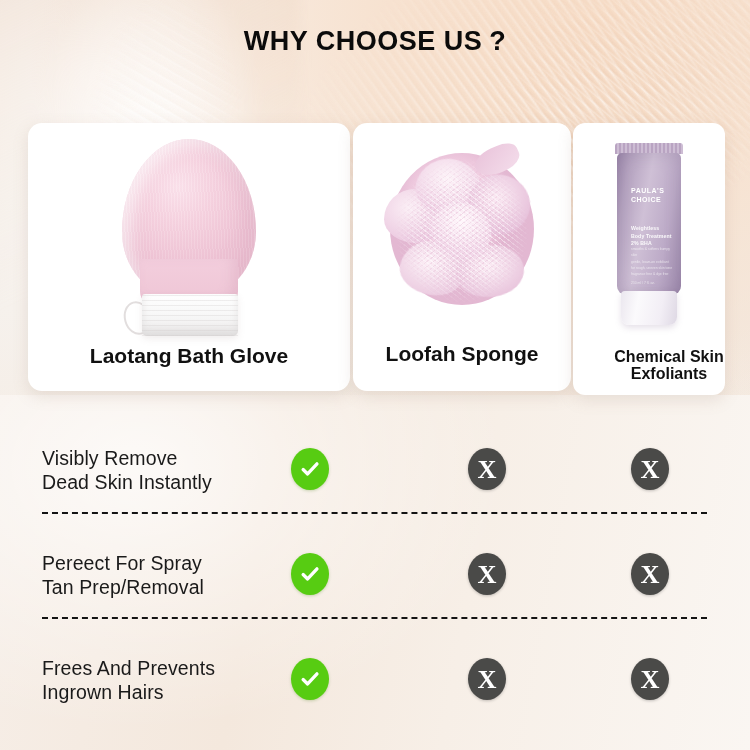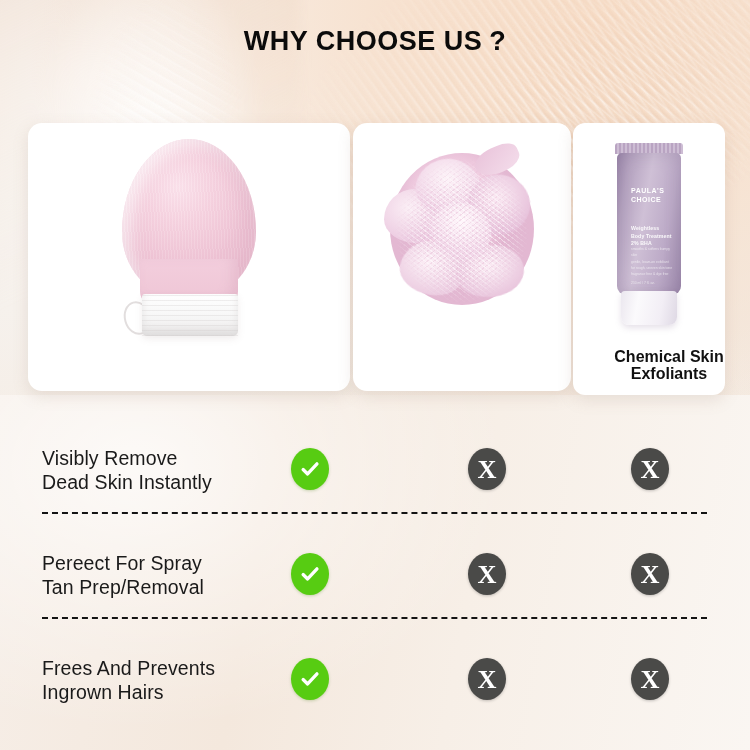--- a/index.html
+++ b/index.html
@@ -252,36 +252,38 @@
 
     <div class="card c1">
       <div class="card-media">
         <div class="glove">
           <div class="glove-body"></div>
           <div class="glove-taper"></div>
           <div class="glove-loop"></div>
           <div class="glove-cuff"></div>
         </div>
       </div>
+      <div class="card-label">Laotang Bath Glove</div>
     </div>
 
     <div class="card c2">
       <div class="card-media">
         <div class="loofah">
           <div class="lf-core"></div>
           <div class="petal" style="left:2px;  top:44px; width:62px; height:54px; background:radial-gradient(60% 60% at 40% 35%,#fbeef5,#edcde2);"></div>
           <div class="petal" style="left:34px; top:14px; width:66px; height:58px; background:radial-gradient(60% 60% at 45% 35%,#fdf3f8,#f0d3e6); transform:rotate(14deg);"></div>
           <div class="petal" style="left:84px; top:30px; width:64px; height:60px; background:radial-gradient(60% 60% at 50% 38%,#fbeaf3,#e7c2db); transform:rotate(-18deg);"></div>
           <div class="petal" style="left:18px; top:96px; width:66px; height:54px; background:radial-gradient(60% 60% at 42% 40%,#fceff6,#eccde1); transform:rotate(9deg);"></div>
           <div class="petal" style="left:74px; top:100px; width:68px; height:52px; background:radial-gradient(60% 60% at 48% 40%,#fbecf4,#e9c6dd); transform:rotate(-7deg);"></div>
           <div class="petal" style="left:48px; top:58px; width:62px; height:54px; background:radial-gradient(55% 55% at 45% 35%,#fff7fb,#f2d8e9); transform:rotate(24deg);"></div>
           <div class="lf-mesh"></div>
           <div class="lf-strap"></div>
         </div>
       </div>
+      <div class="card-label">Loofah Sponge</div>
     </div>
 
     <div class="card c3">
       <div class="card-media">
         <div class="tube">
           <div class="tube-crimp"></div>
           <div class="tube-body">
             <div class="tube-brand">
               <div>PAULA'S</div>
               <div>CHOICE</div>

